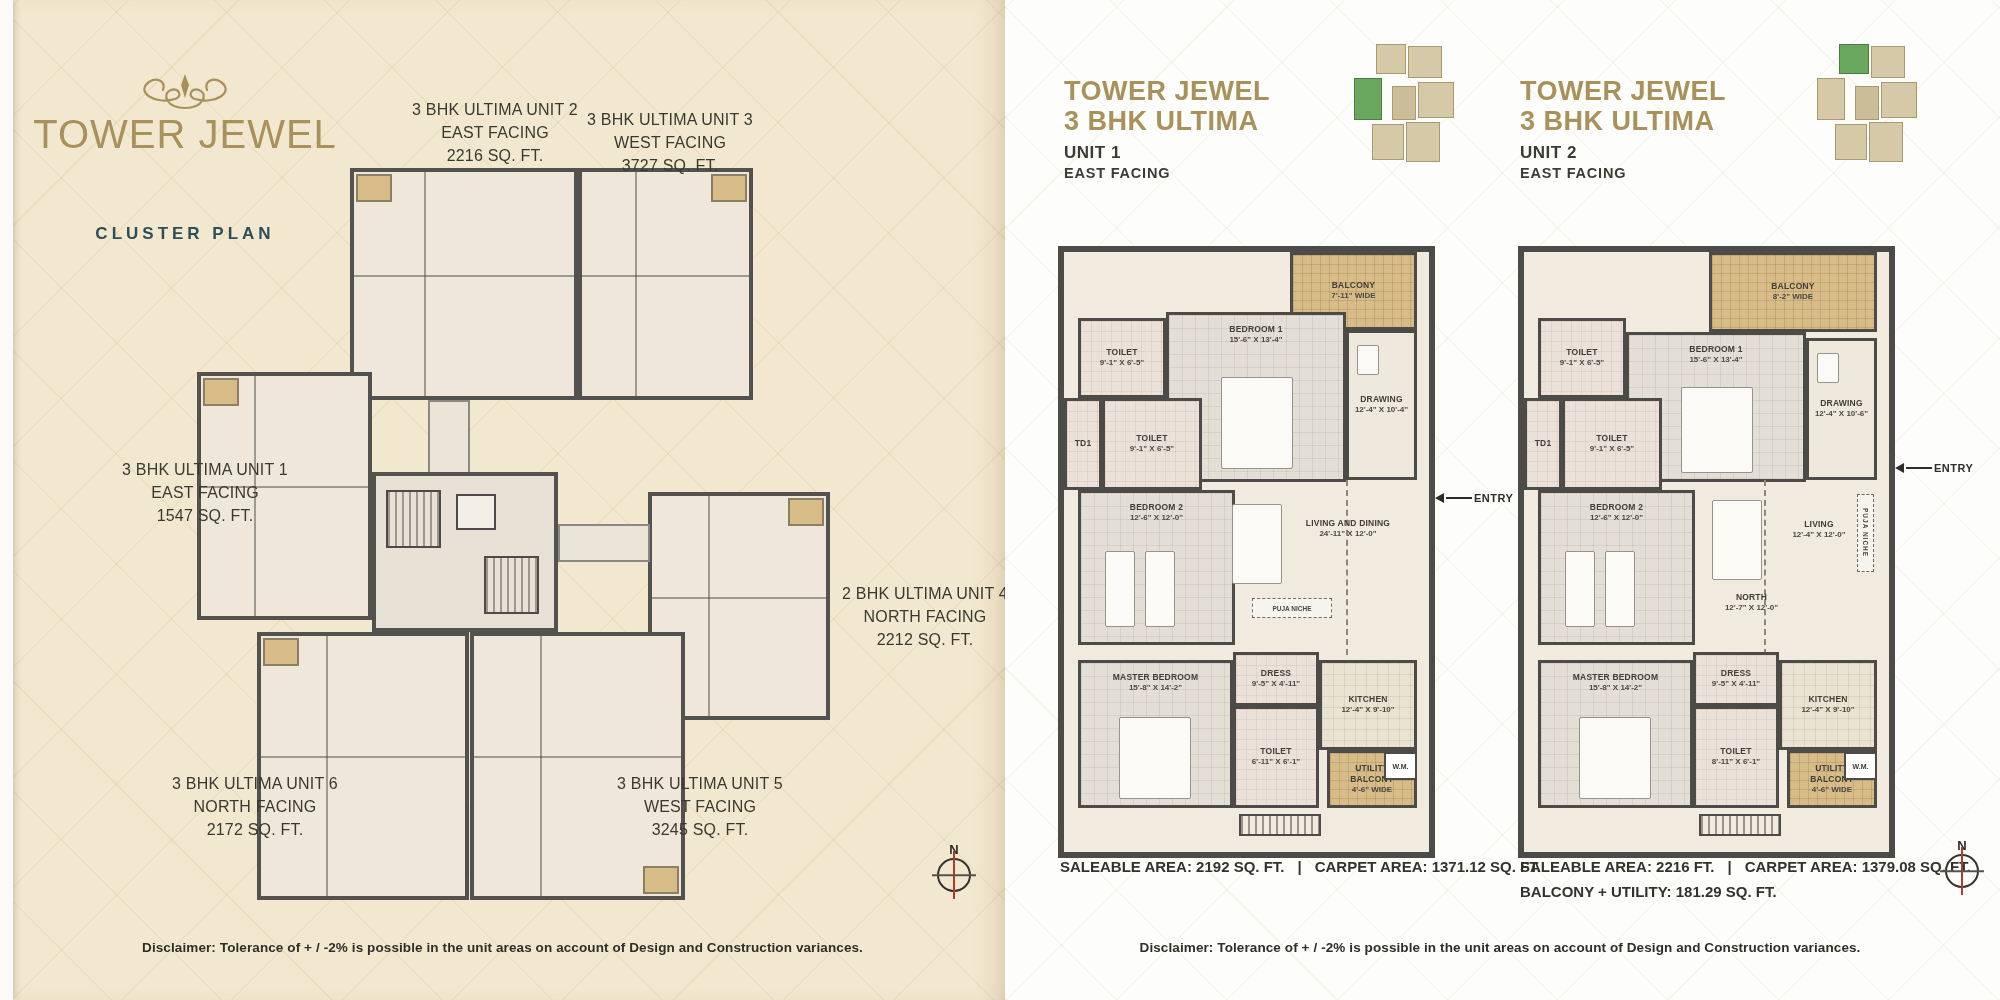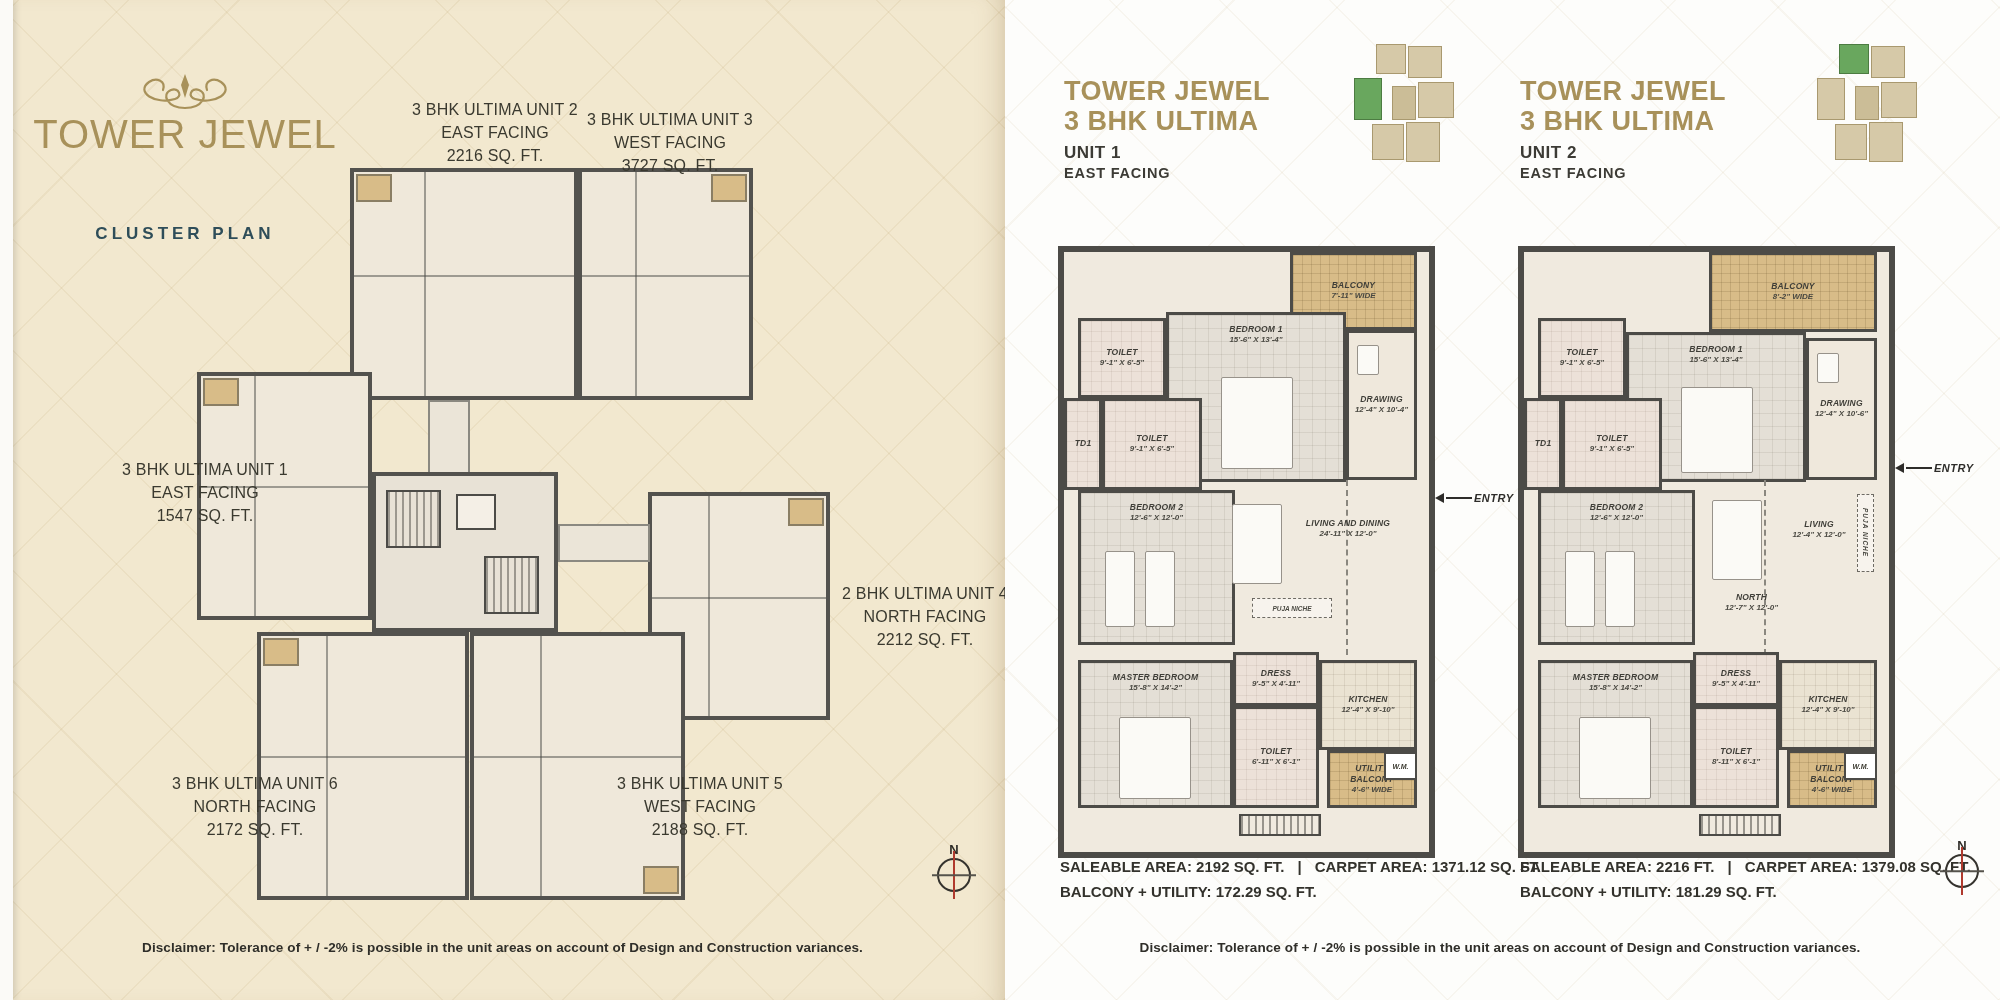--- a/index.html
+++ b/index.html
@@ -69,21 +69,21 @@
   .uhead .f{font-size:14.5px;font-weight:600;color:#3c3b35;letter-spacing:.8px;margin-top:2px;}
 
   
   .keyplan{position:absolute;width:115px;height:135px;}
   .kp{position:absolute;background:#d6c9a8;border:1px solid #a9996f;box-sizing:border-box;}
   .kp.green{background:var(--green);border-color:#4c7c42;}
   .kp.core{background:#cbbd97;}
 
   
   .plan{position:absolute;width:365px;height:600px;border:6px solid var(--wall);
-    background:var(--room);font-style:italic;}
+    background:var(--room);}
   .room{position:absolute;border:3px solid var(--wall);background:#efe8dc;box-sizing:border-box;
     display:flex;flex-direction:column;align-items:center;justify-content:center;text-align:center;z-index:1;}
   .room.lt{justify-content:flex-start;padding-top:9px;}
   .zone{position:absolute;display:flex;flex-direction:column;align-items:center;
     justify-content:center;text-align:center;z-index:2;}
   .rl{font-size:8.5px;font-weight:700;color:#3f3e38;letter-spacing:.2px;line-height:1.3;max-width:92%;}
   .rd{font-size:8px;font-weight:600;color:#4a4942;line-height:1.3;}
   .f-tan{background-color:var(--tan);
     background-image:linear-gradient(rgba(101,79,41,.18) 1px,transparent 1px),
                      linear-gradient(90deg,rgba(101,79,41,.18) 1px,transparent 1px);
@@ -184,21 +184,21 @@
       <div>3727 SQ. FT.</div>
     </div>
     <div class="clabel" style="left:830px;top:582px;width:190px">
       <div>2 BHK ULTIMA UNIT 4</div>
       <div>NORTH FACING</div>
       <div>2212 SQ. FT.</div>
     </div>
     <div class="clabel" style="left:590px;top:772px;width:220px">
       <div>3 BHK ULTIMA UNIT 5</div>
       <div>WEST FACING</div>
-      <div>2188 SQ. FT.</div>
+      <div>3245 SQ. FT.</div>
     </div>
     <div class="clabel" style="left:145px;top:772px;width:220px">
       <div>3 BHK ULTIMA UNIT 6</div>
       <div>NORTH FACING</div>
       <div>2172 SQ. FT.</div>
     </div>
 
     <div class="compass" style="left:932px;top:842px">
       <div class="cn">N</div>
       <div class="dial"></div>
@@ -384,21 +384,20 @@
         <span class="txt">ENTRY</span>
       </div>
     </div>
 
     <div class="stats" style="left:55px;top:858px">
       <div class="row1">
         <span>SALEABLE AREA: 2192 SQ. FT.</span>
         <span>|</span>
         <span>CARPET AREA: 1371.12 SQ. FT.</span>
       </div>
-      <div class="row2">BALCONY + UTILITY: 172.29 SQ. FT.</div>
     </div>
 
     <div class="stats" style="left:515px;top:858px">
       <div class="row1">
         <span>SALEABLE AREA: 2216 FT.</span>
         <span>|</span>
         <span>CARPET AREA: 1379.08 SQ. FT.</span>
       </div>
       <div class="row2">BALCONY + UTILITY: 181.29 SQ. FT.</div>
     </div>

